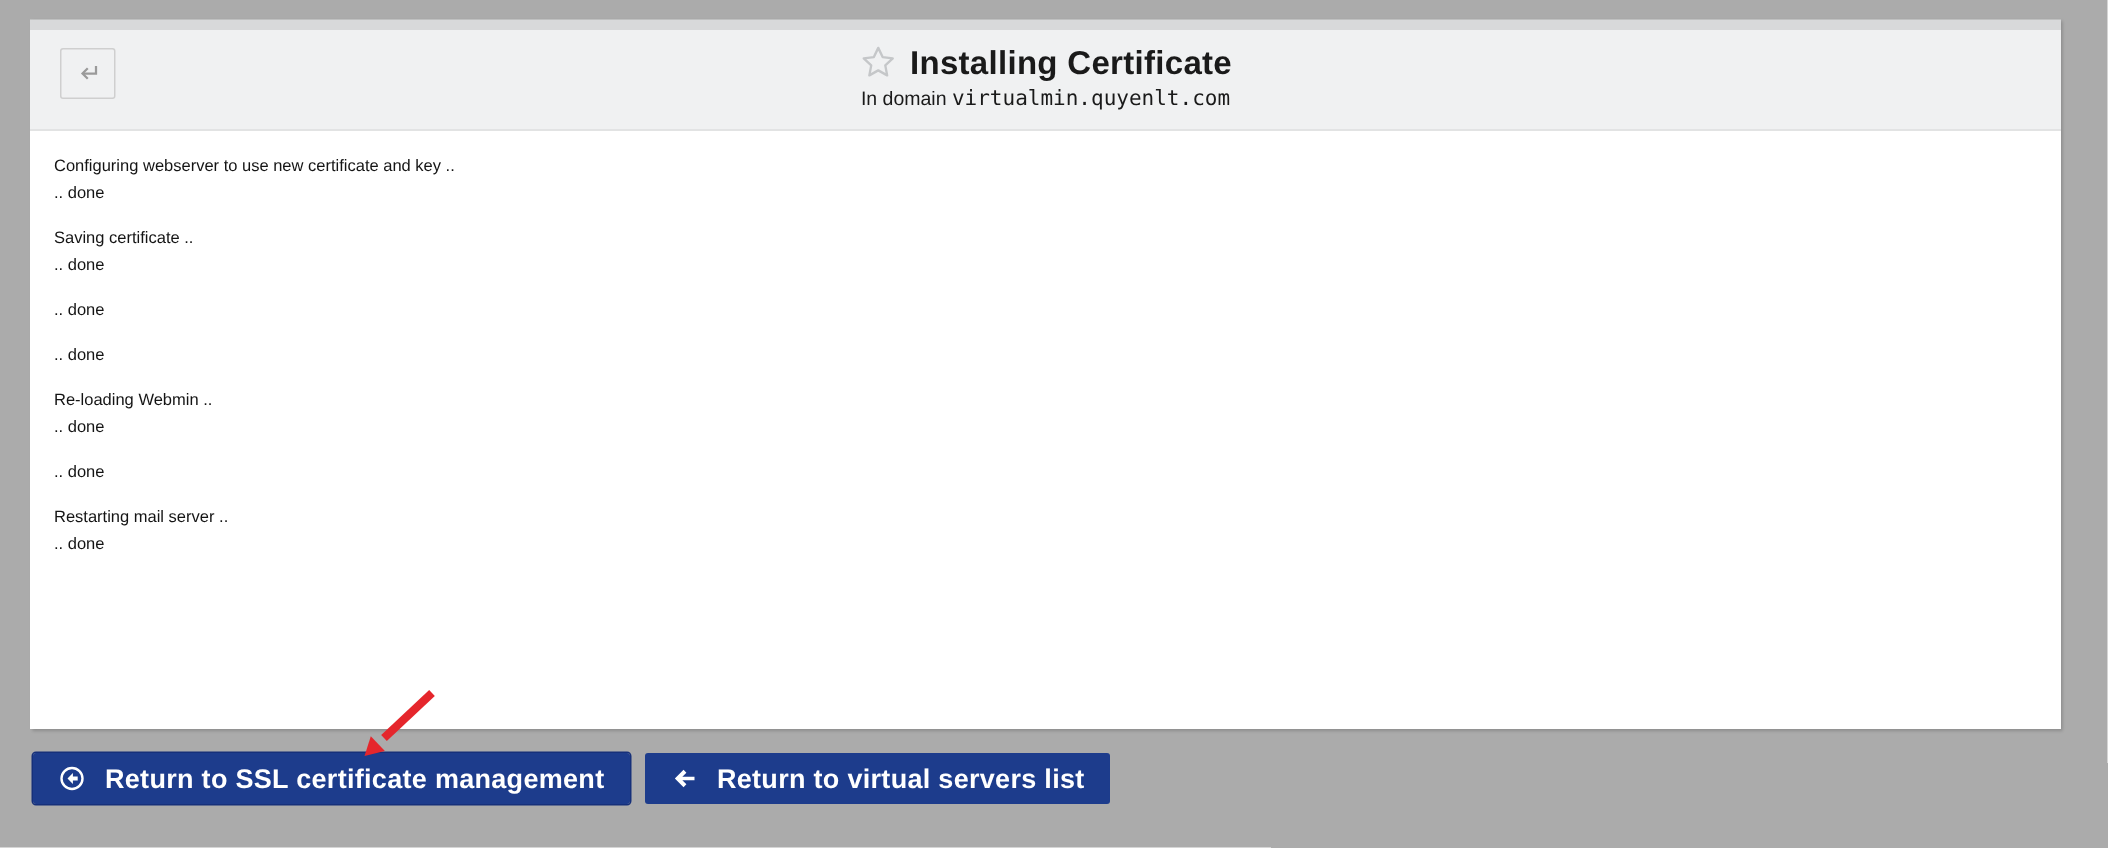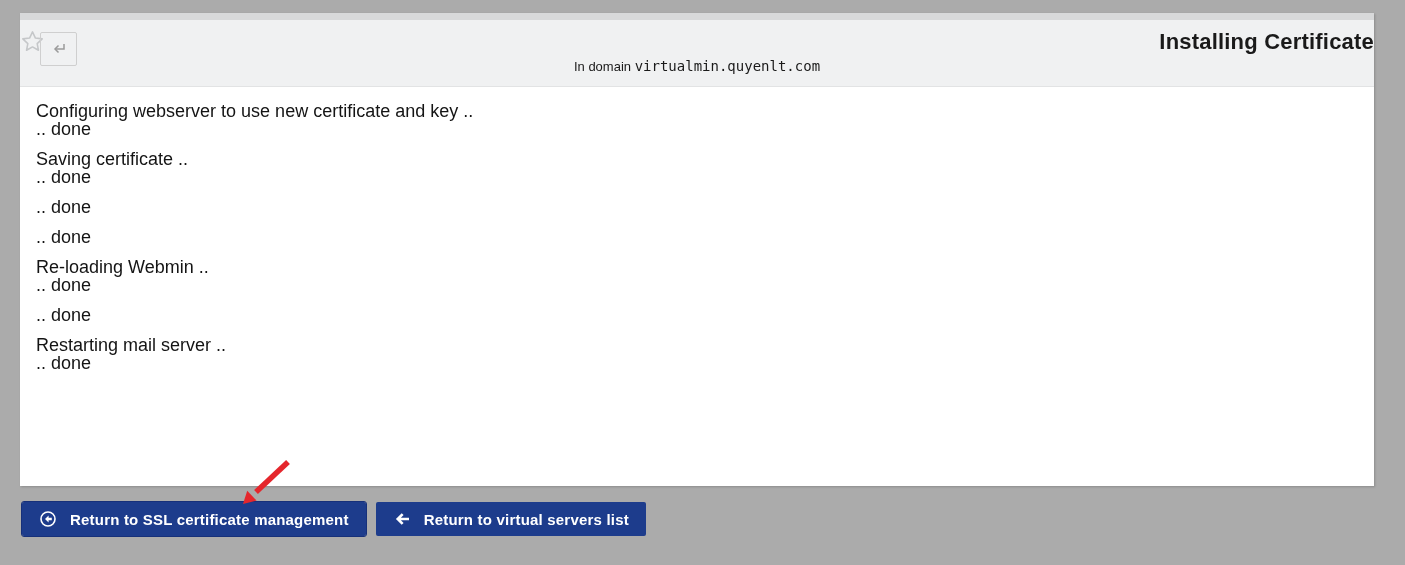--- a/index.html
+++ b/index.html
@@ -18,44 +18,44 @@
   .panel-header {
     position:relative; height:67px; background:#f0f1f2;
     border-bottom:1px solid #e2e3e4; text-align:center;
   }
   .back-btn {
     position:absolute; left:20px; top:12px; width:37px; height:34px;
     border:1px solid #cfcfcf; border-radius:2px; background:transparent;
     display:flex; align-items:center; justify-content:center; cursor:pointer;
   }
   .title-row {
-    display:flex; align-items:center; justify-content:space-between;
+    display:flex; align-items:center; justify-content:center;
     gap:9px; padding-top:6px; height:37px;
   }
   .page-title {
     font-size:22px; font-weight:700; color:#1a1a1a; letter-spacing:0.2px;
   }
   .subtitle { font-size:13px; color:#1a1a1a; margin-top:1px; }
   .subtitle .domain {
     font-family:"DejaVu Sans Mono", monospace; font-size:14px;
   }
   .panel-content {
     background:#ffffff; height:399px; padding:15px 16px; overflow:hidden;
   }
   .log-entry { margin-bottom:12px; }
-  .log-line { font-size:18px; line-height:18px; color:#141414; }
+  .log-line { font-size:11px; line-height:18px; color:#141414; }
   .btn-row {
     position:absolute; left:22px; top:502px;
     display:flex; gap:10px; align-items:center;
   }
   .btn {
     display:inline-flex; align-items:center; height:34px;
     padding:0 17px; background:#1d3c8c; border:none; border-radius:2px;
     color:#ffffff; font-family:"Liberation Sans", sans-serif;
-    font-size:15px; font-weight:600; letter-spacing:0.2px; cursor:pointer;
+    font-size:18px; font-weight:600; letter-spacing:0.2px; cursor:pointer;
     white-space:nowrap;
     justify-content:flex-end;
   }
   .btn .btn-icon { display:flex; margin-right:13px; }
   .btn-primary-outline { outline:1px solid #16307a; }
   .red-arrow { position:absolute; left:232px; top:452px; pointer-events:none; }
   .star-icon, .back-icon { display:flex; }
 </style>
 </head>
 <body>

